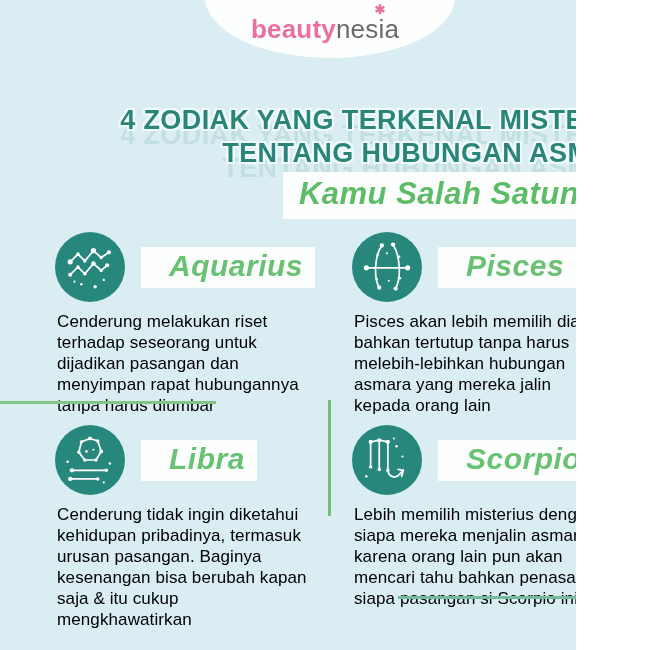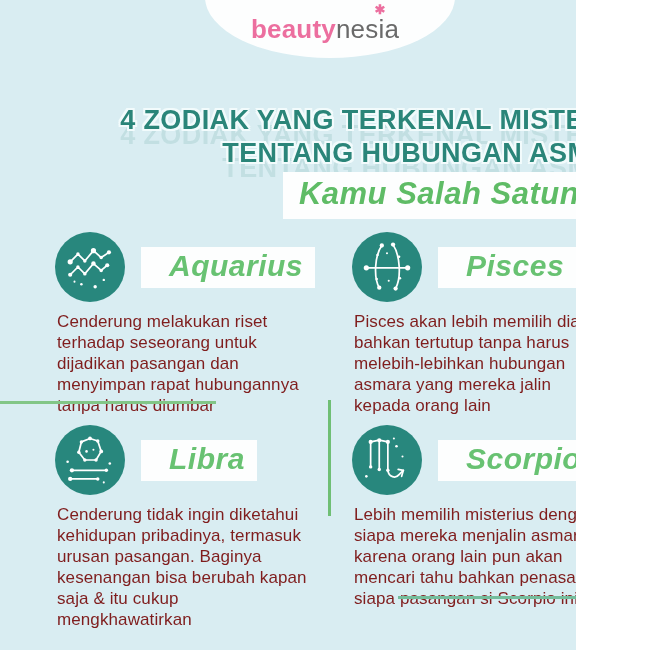--- a/index.html
+++ b/index.html
@@ -55,21 +55,21 @@
     width:70px;height:70px;border-radius:50%;background:#28877d;
     flex:0 0 70px;display:flex;align-items:center;justify-content:center;
   }
   .circle svg{width:62px;height:62px;}
   .sign-name{
     margin-left:16px;display:inline-block;background:#fdfefe;
     padding:2px 12px 5px 28px;font-size:30px;font-weight:bold;
     font-style:italic;color:#68c272;letter-spacing:0.5px;white-space:nowrap;
   }
   .sign-desc{
-    margin:8px 0 0 2px;font-size:17px;line-height:21px;color:#7f1d1d;
+    margin:8px 0 0 2px;font-size:17px;line-height:21px;color:#000000;
     letter-spacing:0.1px;
   }
   .q1 .sign-desc{width:246px;}
   .q2 .sign-desc{width:252px;}
   .q3 .sign-desc{width:260px;}
   .q4 .sign-desc{width:253px;}
   
   .line-left{
     position:absolute;left:0;top:401px;width:216px;height:3px;background:#82c687;
   }

